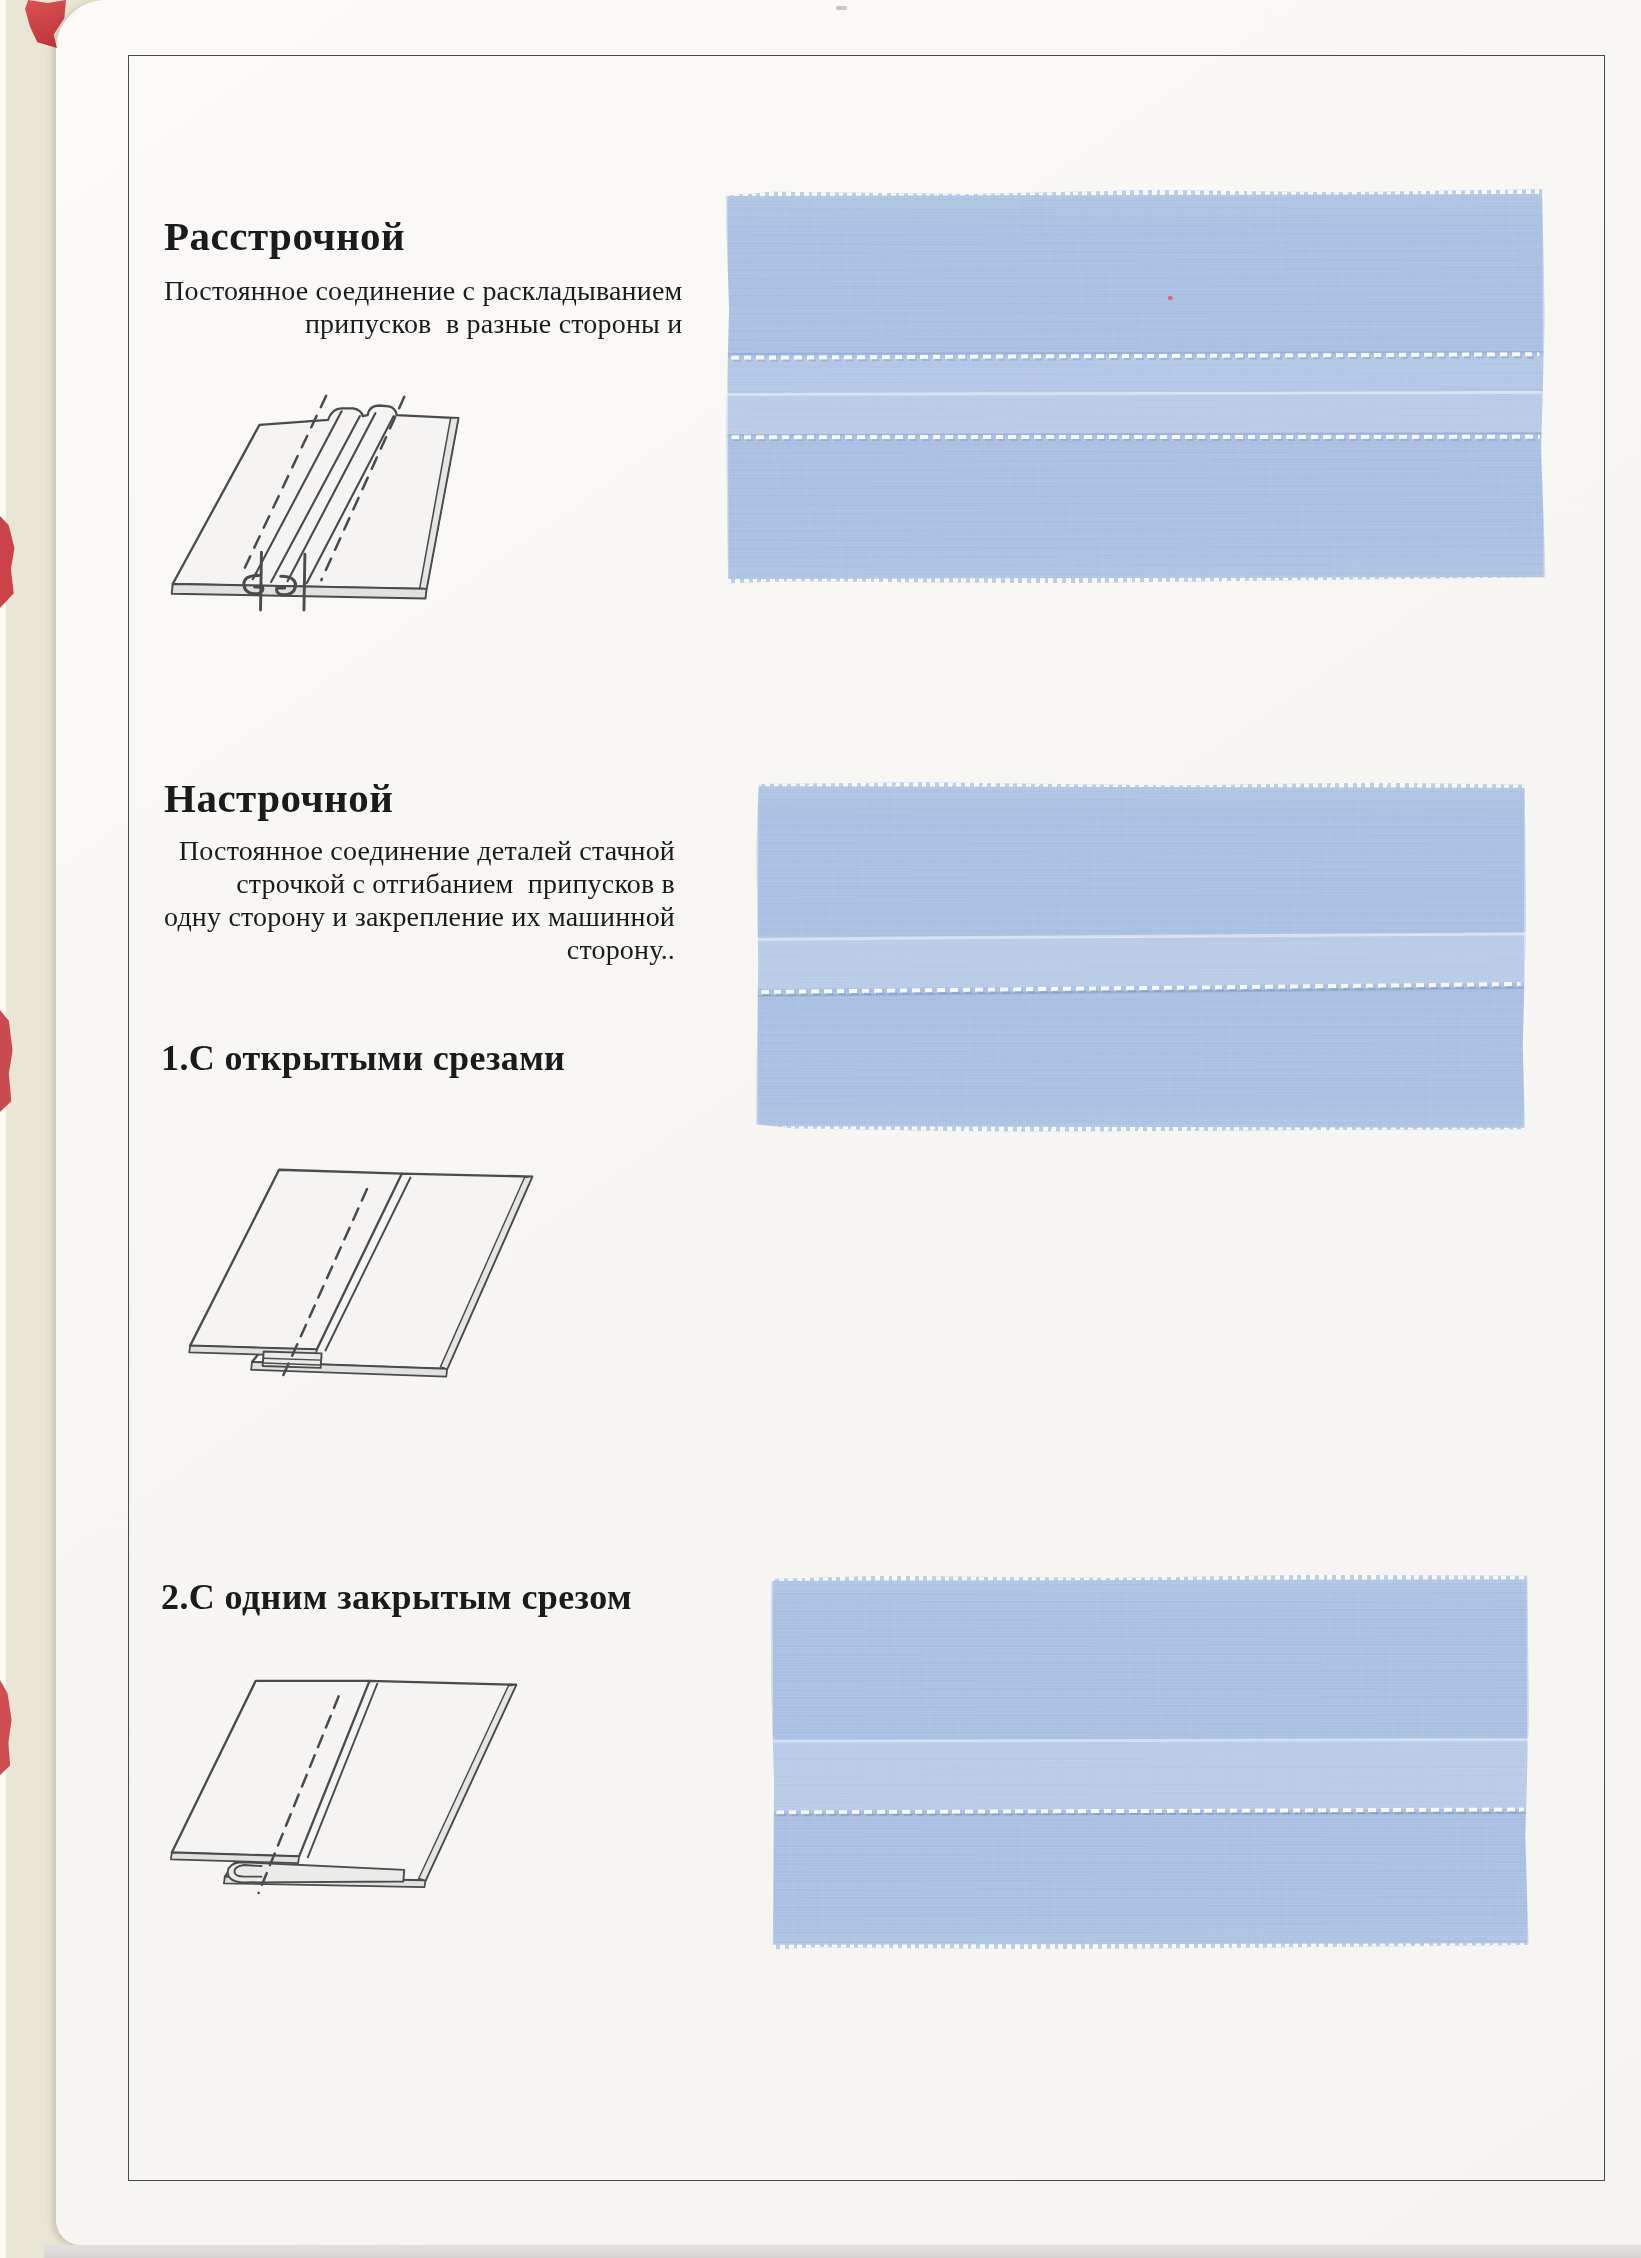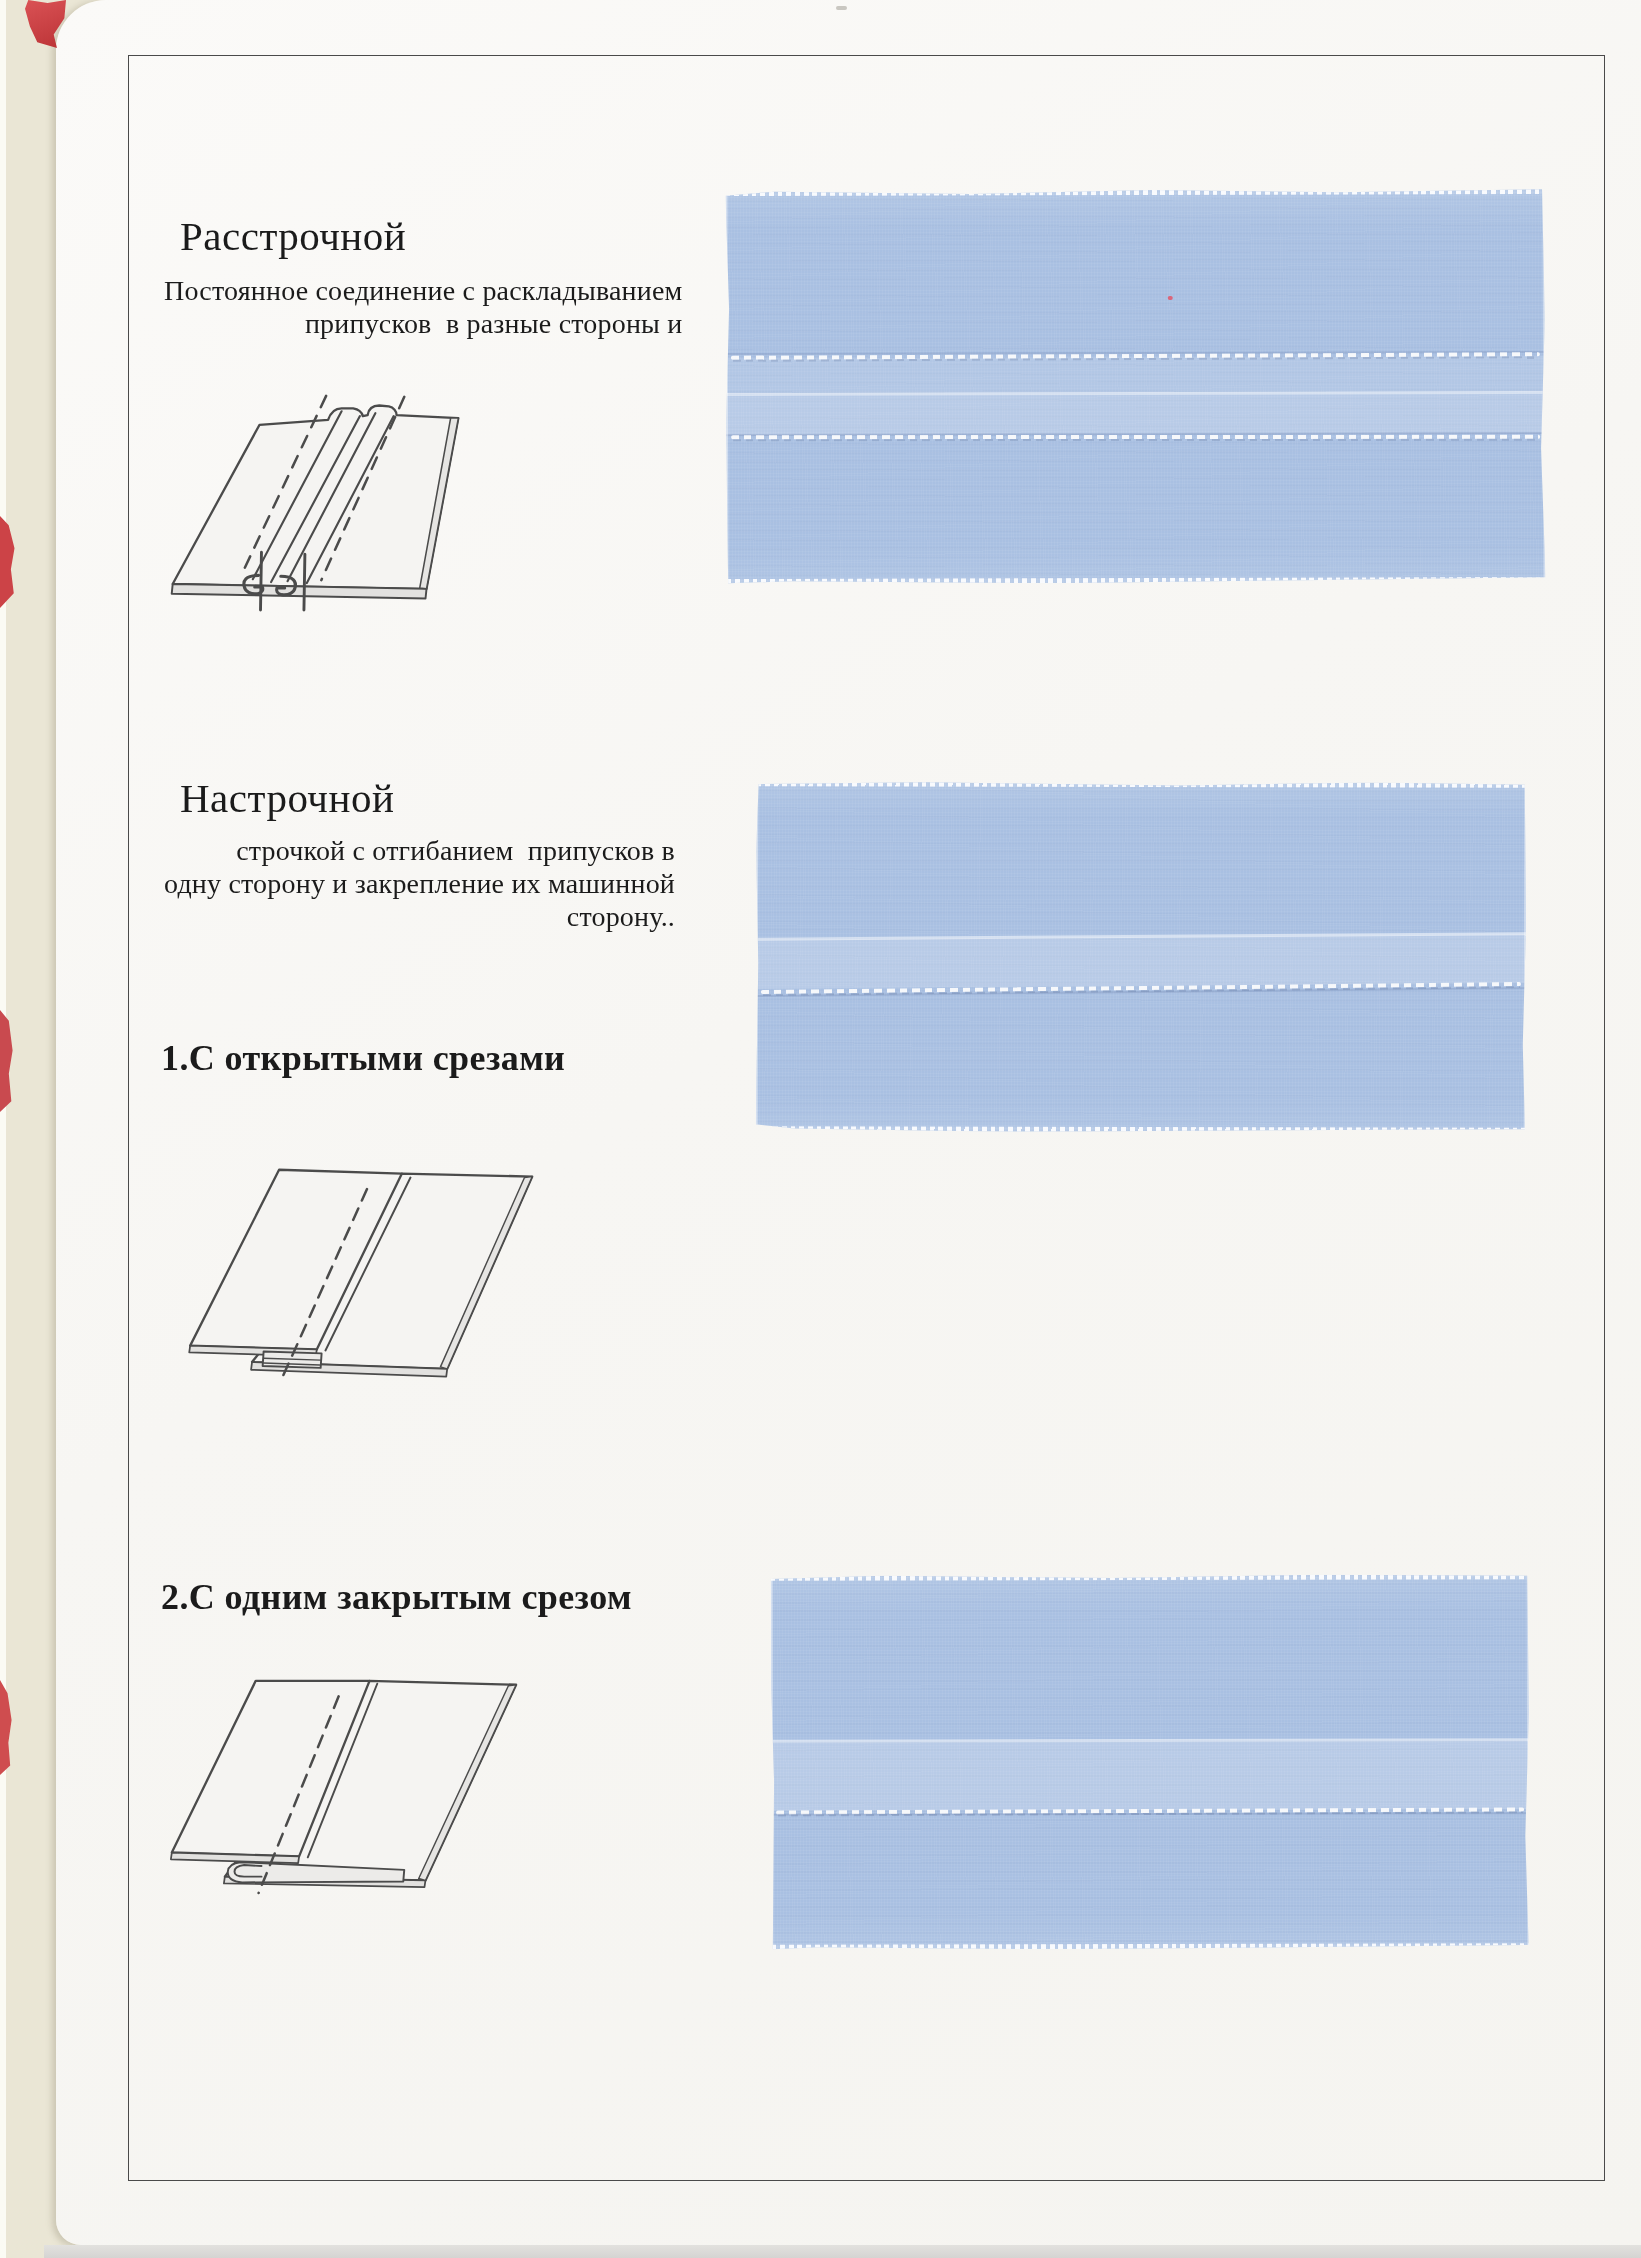--- a/index.html
+++ b/index.html
@@ -28,21 +28,21 @@
     background:linear-gradient(160deg,#d94a4e,#b92a2e);
     clip-path:polygon(8% 0,55% 6%,100% 0,96% 38%,70% 72%,78% 100%,30% 88%,12% 55%,0 18%);}
   .art-b{left:0;top:516px;width:14.5px;height:92px;background:#cc4347;
     clip-path:polygon(0 0,60% 10%,100% 35%,75% 58%,95% 84%,0 100%);}
   .art-c{left:0;top:1008px;width:12.6px;height:106px;background:#c94a4f;
     clip-path:polygon(0 2%,70% 12%,100% 40%,70% 62%,90% 88%,0 98%);}
   .art-d{left:0;top:1680px;width:11.6px;height:95px;background:#cf4d4f;
     clip-path:polygon(0 0,65% 14%,100% 42%,72% 66%,88% 90%,0 100%);}
 
   
-  .h-main{position:absolute;font-size:41px;font-weight:normal;letter-spacing:0.5px;line-height:44px;margin-left:16px;}
+  .h-main{position:absolute;font-size:41px;font-weight:bold;letter-spacing:0.5px;line-height:44px;}
   .h-sub{position:absolute;font-size:36px;font-weight:bold;letter-spacing:0.4px;line-height:41px;}
   .desc{position:absolute;font-size:28px;line-height:33px;letter-spacing:0.2px;text-align:right;}
   .desc div{white-space:pre;}
 
   
   .fabric{position:absolute;background:#a9c0e2;}
   .fab-tex{position:absolute;inset:0;background:
     repeating-linear-gradient(90deg,rgba(255,255,255,.055) 0 1px,rgba(0,0,0,0) 1px 2.9px),
     repeating-linear-gradient(0deg,rgba(255,255,255,.05) 0 1px,rgba(0,0,0,0) 1px 2.9px),
     repeating-linear-gradient(180deg,rgba(115,135,175,.05) 0 1.9px,rgba(0,0,0,0) 1.9px 8.7px),
@@ -119,20 +119,21 @@
   <div class="fringe fr-top"></div>
   <div class="fringe fr-bot"></div>
   <div class="edge-l"></div>
   <div class="edge-r"></div>
   <div class="red-speck"></div>
 </div>
 
 <div class="h-main" style="left:164px;top:776px">Настрочной</div>
 
 <div class="desc" style="left:164px;top:834px">
+  <div>Постоянное соединение деталей стачной</div>
   <div>строчкой с отгибанием  припусков в</div>
   <div>одну сторону и закрепление их машинной</div>
   <div>сторону..</div>
 </div>
 
 <div class="fabric fab2" style="left:756px;top:782px;width:770px;height:350px;transform:rotate(0.1deg)">
   <div class="fab-tex"></div>
   <div class="band crease" style="top:153px;transform:rotate(-0.5deg)"></div>
   <div class="band lightband" style="top:155px;height:49px;transform:rotate(-0.5deg)"></div>
   <div class="stitch" style="top:204px;transform:rotate(-0.7deg)"></div>

